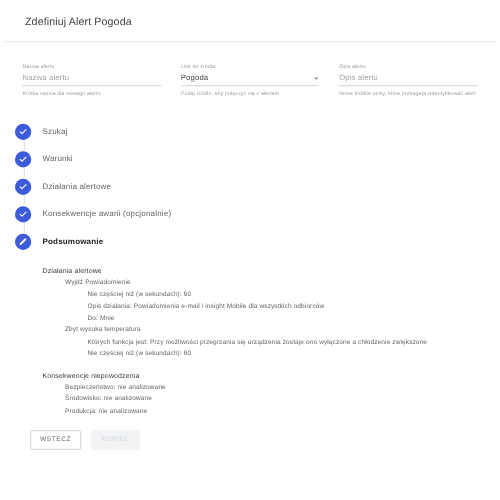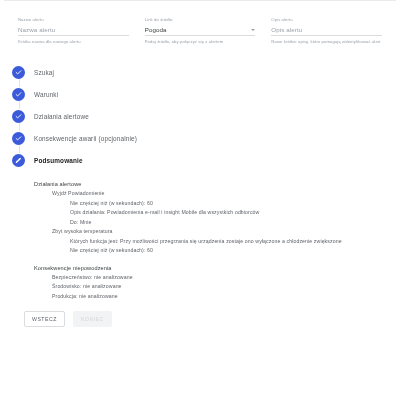--- a/index.html
+++ b/index.html
@@ -209,20 +209,23 @@
     border: 1px solid #f1f3f4;
     color: #d3d6da;
     cursor: default;
   }
 </style>
 </head>
 <body>
 
 <div class="page">
 
+  <div class="header">
+    <div class="header-title">Zdefiniuj Alert Pogoda</div>
+  </div>
   <div class="header-rule"></div>
 
   <div class="form-row">
 
     <div class="field">
       <div class="field-float-label">Nazwa alertu</div>
       <div class="field-control">
         <div class="field-placeholder">Nazwa alertu</div>
       </div>
       <div class="field-hint">Krótka nazwa dla nowego alertu</div>

